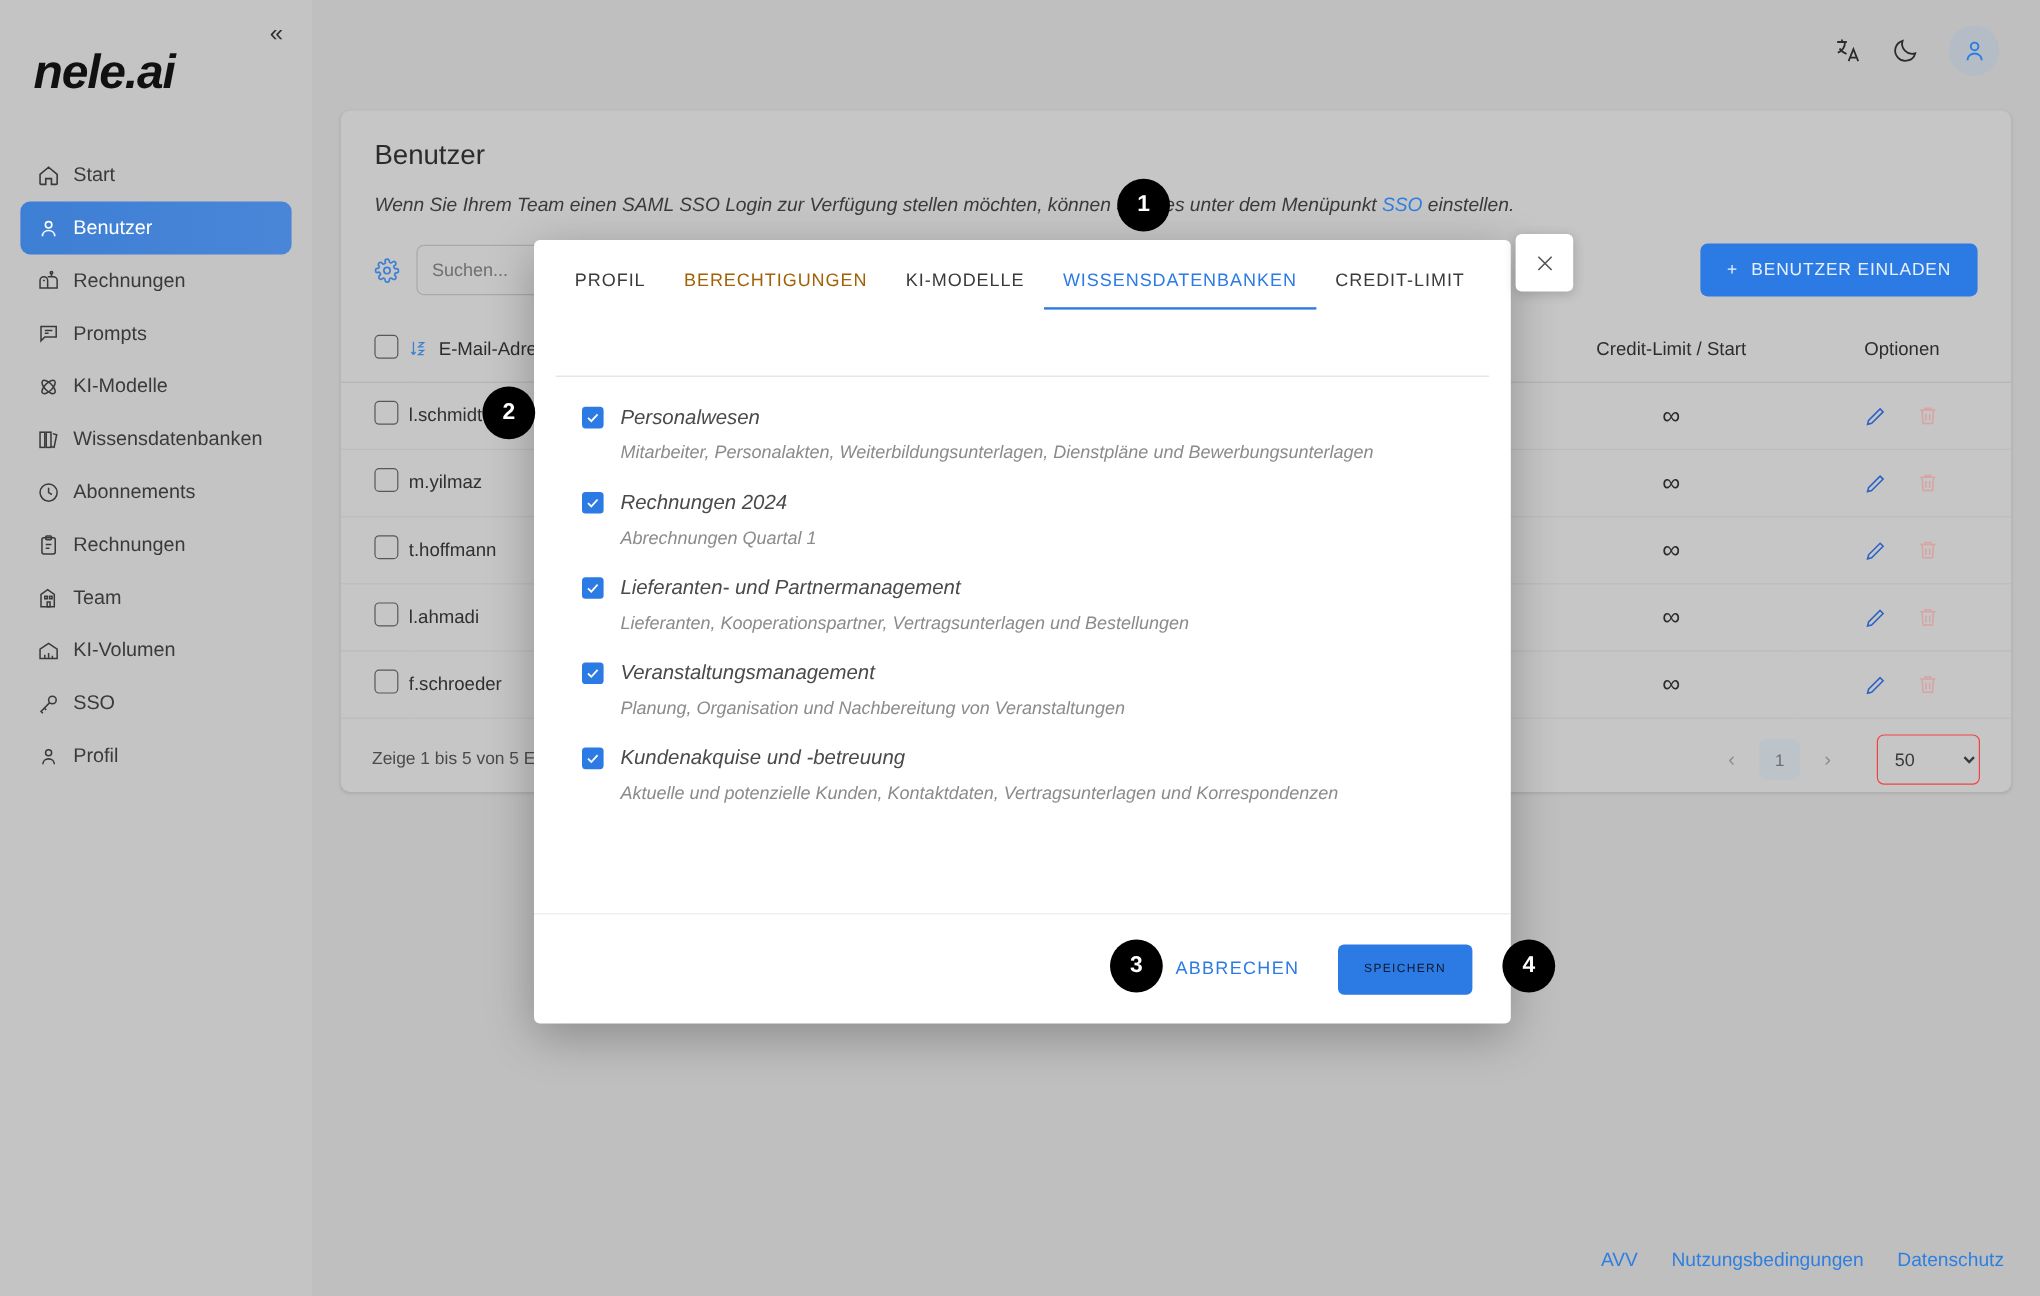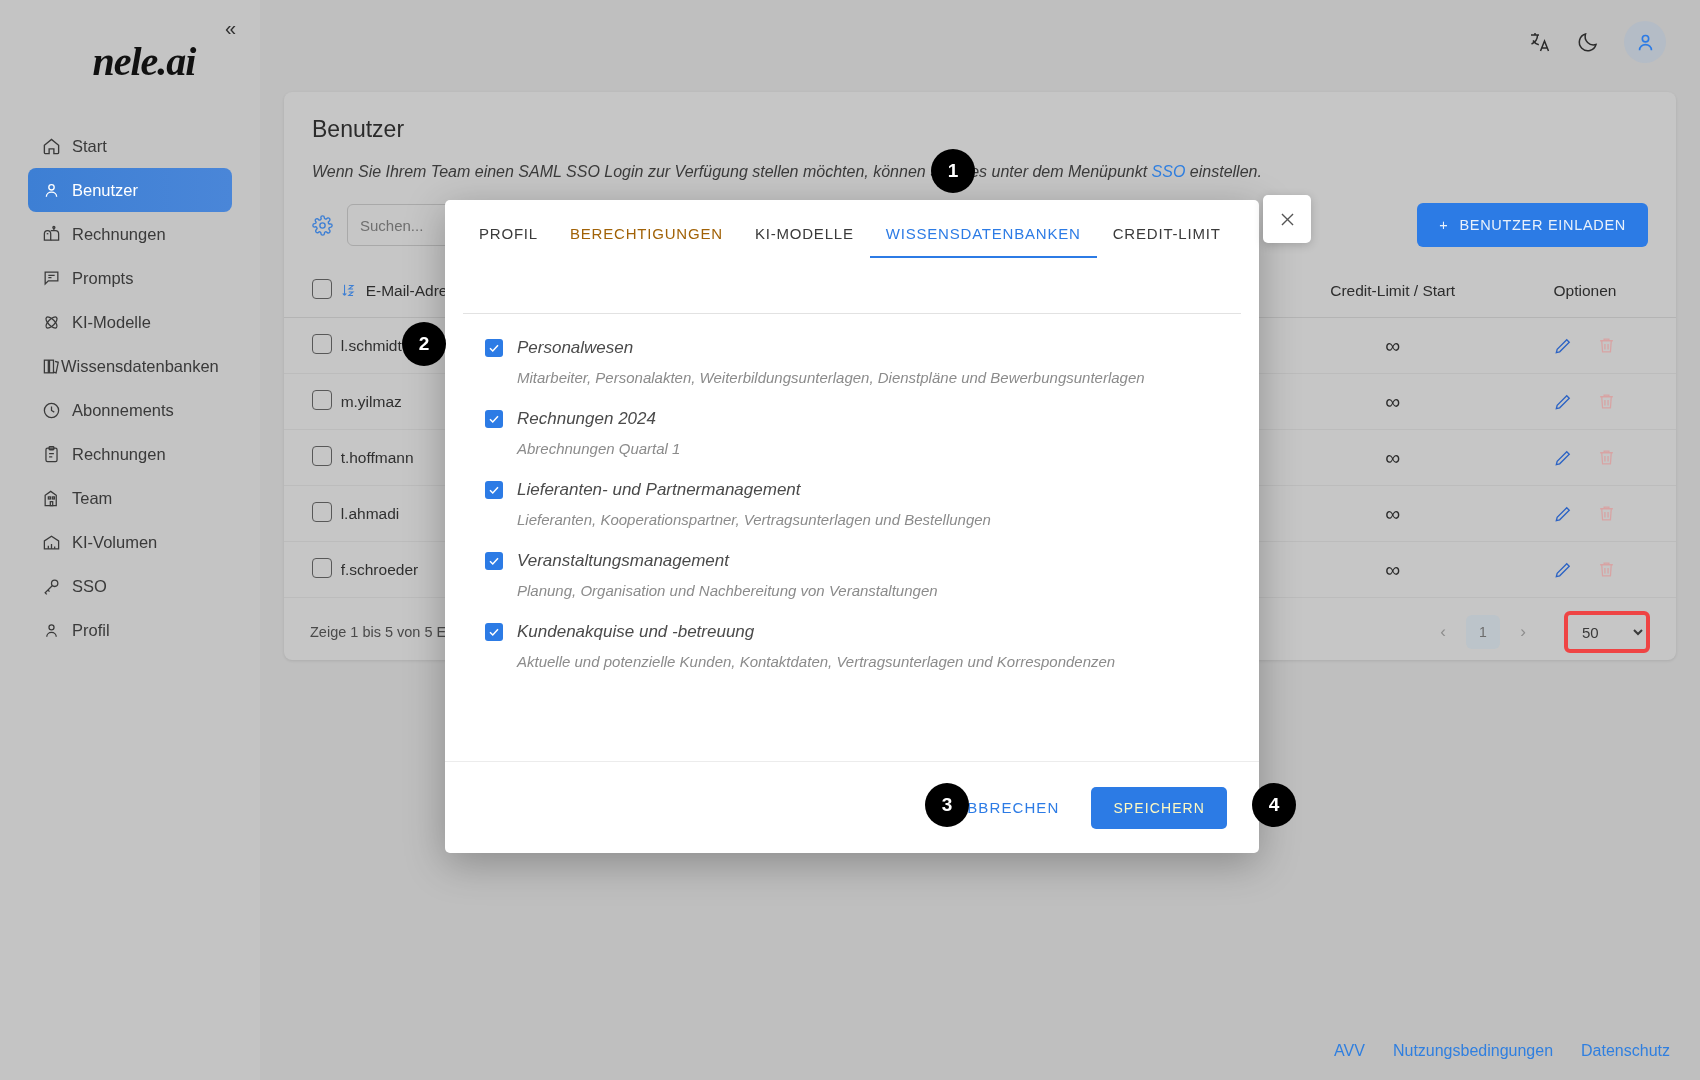--- a/index.html
+++ b/index.html
@@ -19,30 +19,29 @@
     position: relative;
     padding-top: 14px;
   }
   .collapse-btn {
     position: absolute; top: 18px; right: 24px;
     font-size: 20px; color: #2f2f2f; cursor: pointer;
     line-height: 1;
   }
   .logo {
     padding: 24px 0 0 28px;
-    font-family: Liberation Serif, serif;
+    font-family: Liberation Sans, sans-serif;
     font-size: 40px;
     font-style: italic;
     font-weight: 700;
     color: #111;
     letter-spacing: -1px;
     height: 86px;
-    text-align: center;
-  }
-  .nav { margin-top: 24px; padding: 0 28px; }
+  }
+  .nav { margin-top: 24px; padding: 0 17px; }
   .nav-item {
     display: flex; align-items: center;
     height: 44px; border-radius: 8px;
     padding: 0 14px; margin-bottom: 0px;
     color: #3a3a3a; font-size: 16.5px;
     cursor: pointer;
   }
   .nav-item.active {
     background: linear-gradient(90deg,#3d7fd4 0%, #4a86d8 100%);
     color: #fff;
@@ -139,21 +138,21 @@
   }
   .pager { margin-left: auto; display:flex; align-items:center; gap: 6px; }
   .pager .pg {
     width: 34px; height: 34px; border-radius: 6px;
     display:flex; align-items:center; justify-content:center;
     color:#8d8d8d; cursor:pointer; font-size: 17px;
   }
   .pager .pg.cur { background: #bcc4ca; color:#6c6c6c; font-size: 14px;}
   .sel-per {
     margin-left: 18px; width: 86px; height: 42px;
-    border:4px solid #ef4444; border-radius:6px;
+    border:1px solid #ef4444; border-radius:6px;
     background: transparent; color:#3a3a3a; font-size:15px;
     padding: 0 10px;
     font-family: "Liberation Sans", sans-serif;
   }
 
   .footer-links {
     position: absolute; right: 30px; bottom: 20px;
     display: flex; gap: 28px; font-size: 16px;
   }
   .footer-links a { color: #2f7fe0; text-decoration: none; cursor:pointer; }
@@ -207,23 +206,23 @@
     border-top: 1px solid #ececec;
     height: 92px; display:flex; align-items:center;
     justify-content: flex-end; padding-right: 32px; gap: 32px;
   }
   .btn-cancel {
     background: none; border: none; color: #2c7be5;
     font-size: 15px; letter-spacing: 1.1px; cursor: pointer;
     font-family: "Liberation Sans", sans-serif;
   }
   .btn-save {
-    background: #2c7be5; color: #fef9c3; border: none;
+    background: #2c7be5; color: #0f172a; border: none;
     border-radius: 5px; height: 42px; padding: 0 22px;
-    font-size: 14px; letter-spacing: 1.1px; cursor: pointer;
+    font-size: 10px; letter-spacing: 1.1px; cursor: pointer;
     font-family: "Liberation Sans", sans-serif;
   }
 
   
   .badge {
     position: absolute; z-index: 60;
     width: 44px; height: 44px; border-radius: 50%;
     background: #000; color: #fff;
     display: flex; align-items: center; justify-content: center;
     font-size: 19px; font-weight: 700;

